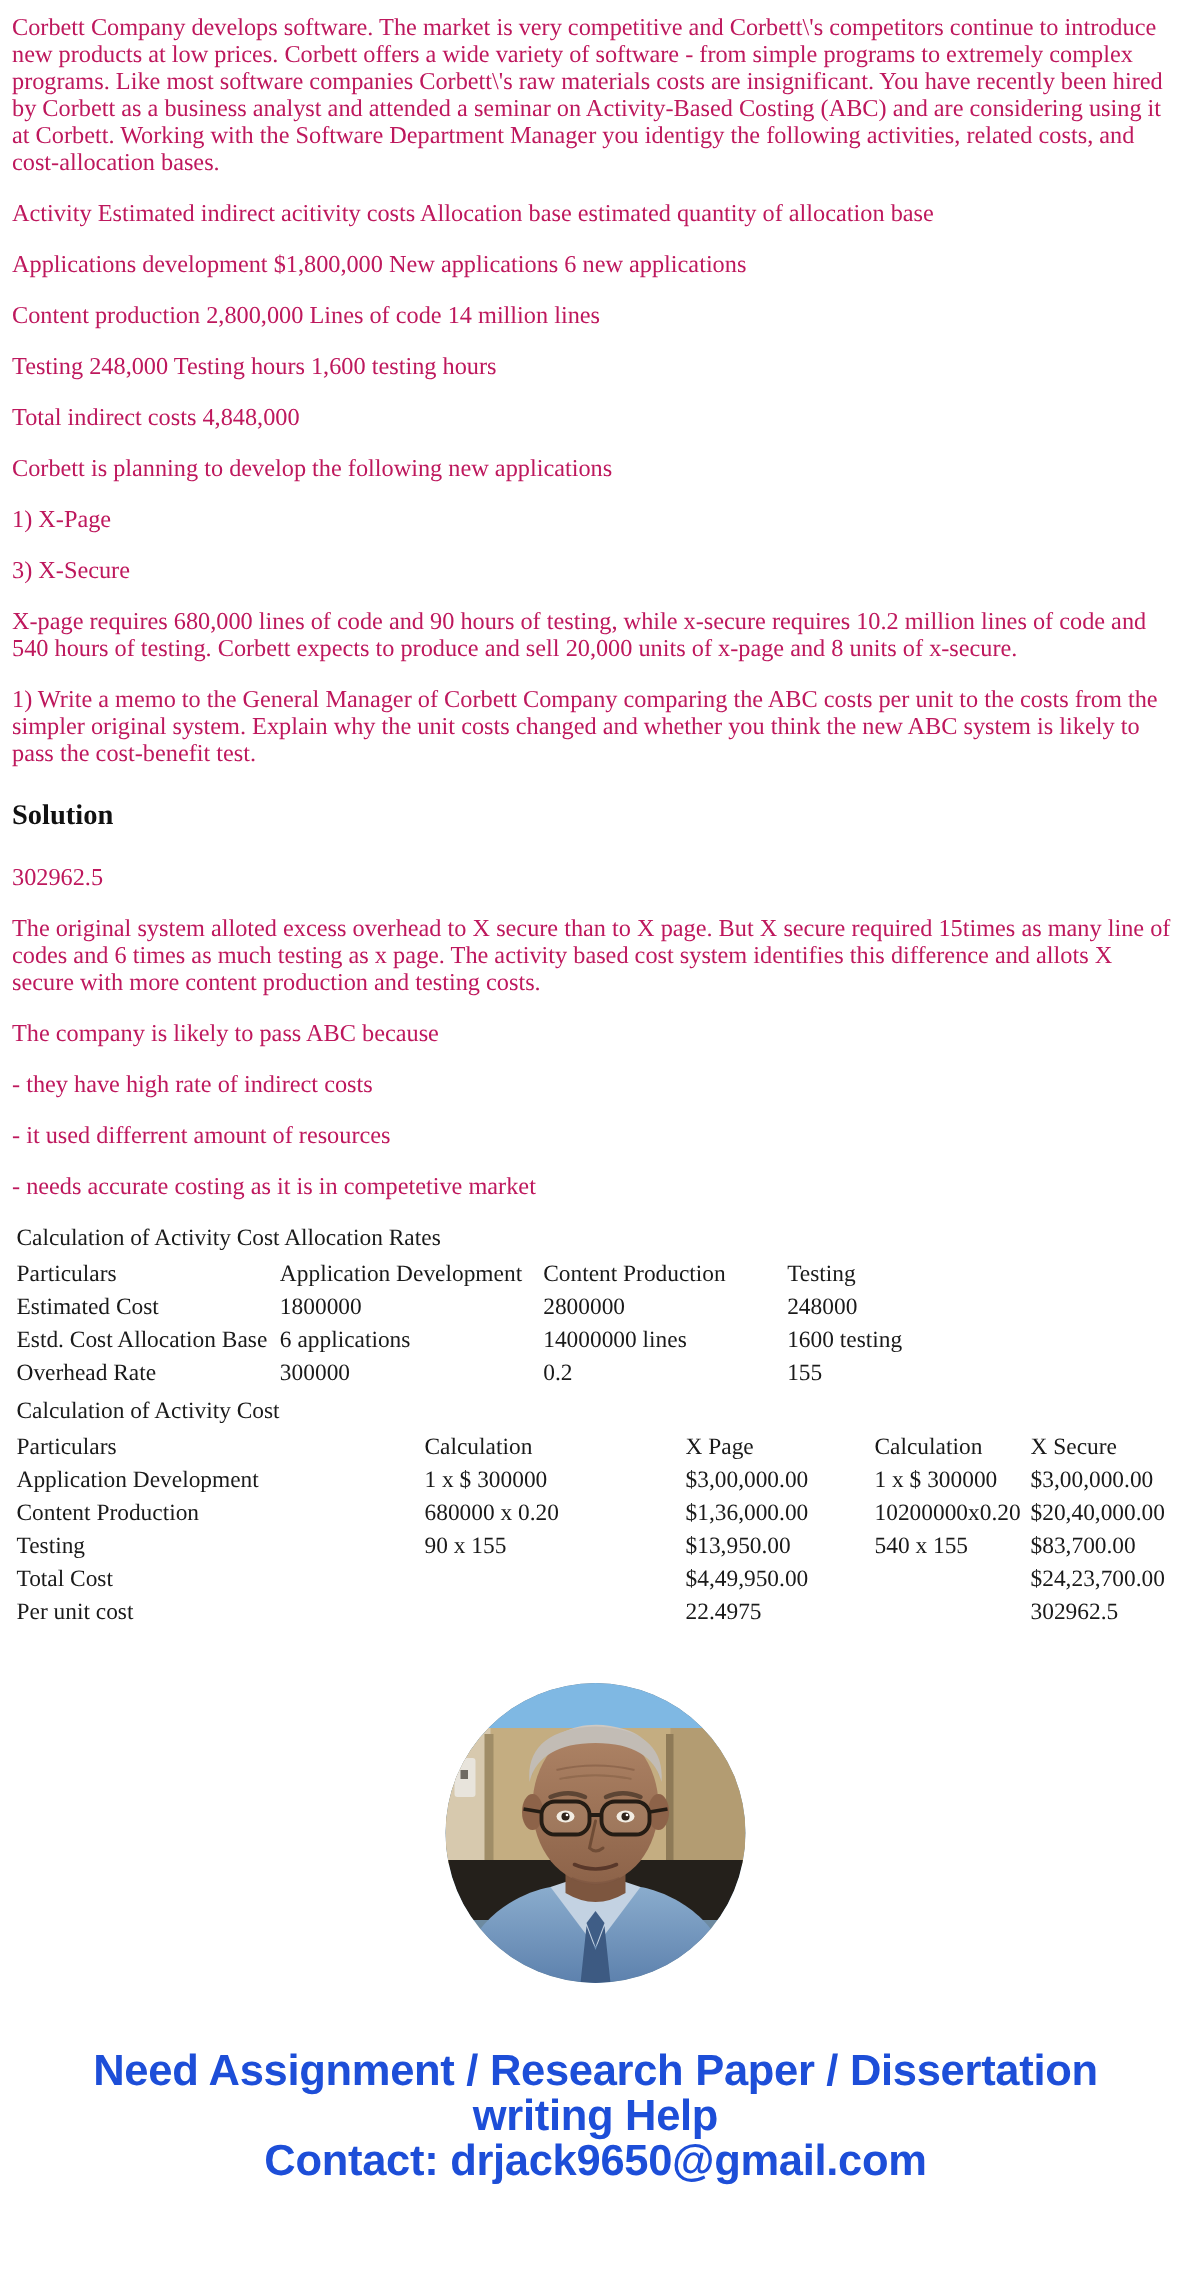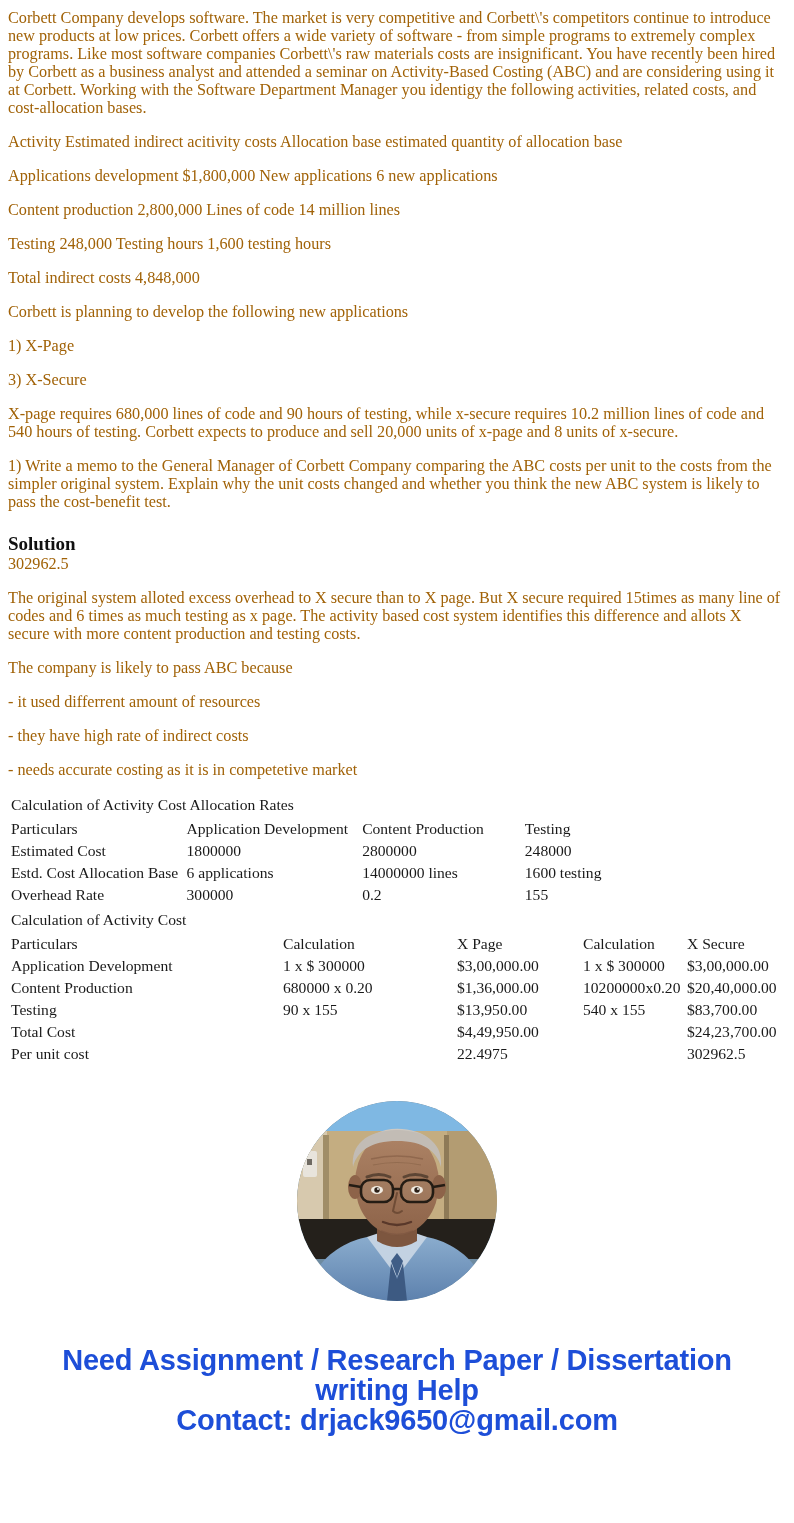--- a/index.html
+++ b/index.html
@@ -21,29 +21,29 @@
   }
   
   .prose {
     padding: 0 8px;
   }
   .para {
     font-size: 16.2px;
     line-height: 18px;
     margin: 0 0 16px 0;
     text-align: left;
-    color: #a16207;
+    color: #be185d;
   }
   .para.first { margin-top: 9px; }
 
   h2.solution {
     font-size: 19px;
     line-height: 22px;
     font-weight: bold;
-    margin: 22px 0 0 0;
+    margin: 22px 0 21px 0;
     padding: 0 8px;
     color: #111111;
   }
 
   
   .tbl-block {
     padding: 0 11px;
     margin-top: 10px;
   }
   table.calc {
@@ -135,22 +135,22 @@
 
     <p class="para">1) Write a memo to the General Manager of Corbett Company comparing the ABC costs per unit to the costs from the simpler original system. Explain why the unit costs changed and whether you think the new ABC system is likely to pass the cost-benefit test.</p>
   </div>
 
   <h2 class="solution">Solution</h2>
 
   <div class="prose">
     <p class="para">302962.5</p>
     <p class="para">The original system alloted excess overhead to X secure than to X page. But X secure required 15times as many line of codes and 6 times as much testing as x page. The activity based cost system identifies this difference and allots X secure with more content production and testing costs.</p>
     <p class="para">The company is likely to pass ABC because</p>
+    <p class="para">- they have high rate of indirect costs</p>
     <p class="para">- it used differrent amount of resources</p>
-    <p class="para">- they have high rate of indirect costs</p>
     <p class="para">- needs accurate costing as it is in competetive market</p>
   </div>
 
   <div class="tbl-block">
     <table class="calc t1">
       <tbody>
         <tr>
           <td class="c0 caption-cell" colspan="2">Calculation of Activity Cost Allocation Rates</td>
           <td class="c2"></td>
           <td class="c3"></td>

